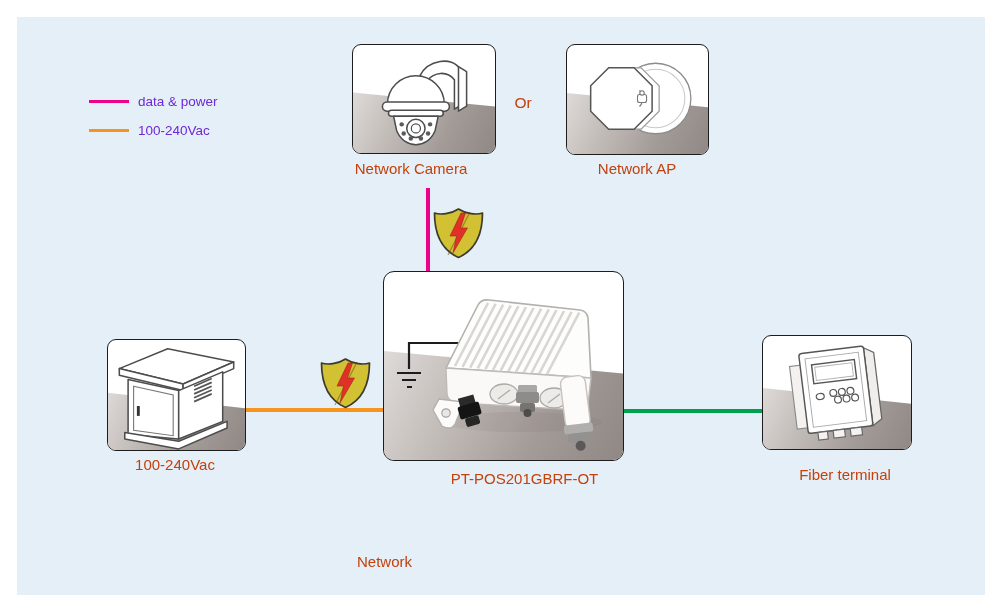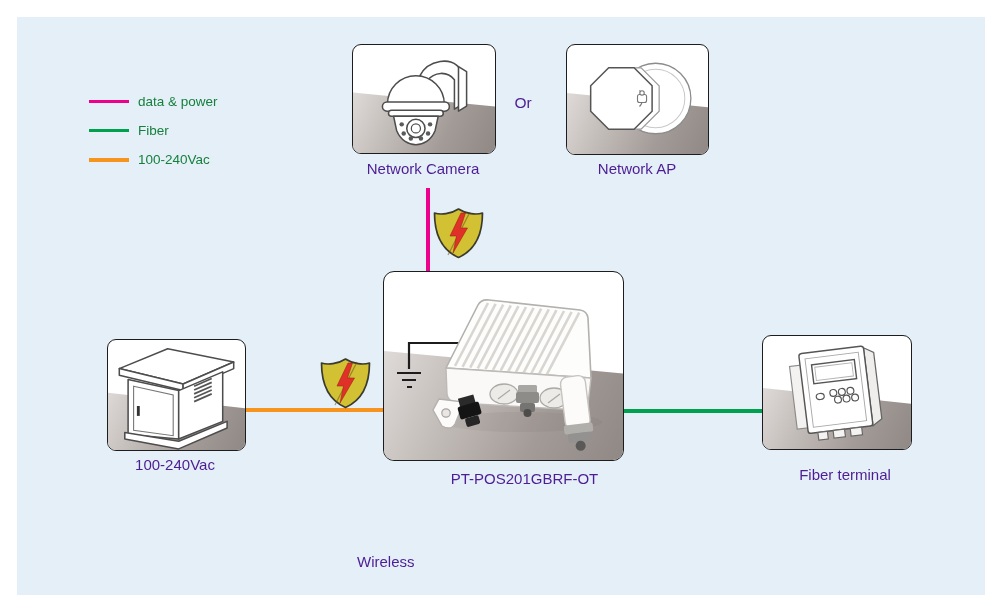--- a/index.html
+++ b/index.html
@@ -9,40 +9,40 @@
   }
   .panel{
     position:absolute;left:17px;top:17px;width:968px;height:578px;
     background:#e5eff7;
   }
   
   .legend{position:absolute;left:89px;top:87px;}
   .legend-row{display:flex;align-items:center;height:29px;}
   .legend-swatch{width:40px;height:3px;margin-right:9px;}
   .legend-row:nth-child(3) .legend-swatch{height:4px;}
-  .legend-label{font-size:13.5px;color:#15803d;}
+  .legend-label{font-size:13.5px;color:#6d28d9;}
   
   .card{
     position:absolute;background:#ffffff;border:1.4px solid #1d1d1d;
     border-radius:9px;overflow:hidden;
   }
   .card .backdrop{
     position:absolute;left:0;top:0;right:0;bottom:0;
     clip-path:polygon(0 44%,100% 57%,100% 100%,0 100%);
     background:linear-gradient(115deg,#e2dedb 8%,#a39b97 70%,#8f8884 100%);
   }
   .card svg{position:absolute;left:0;top:0;width:100%;height:100%;}
   #camera-card{left:352px;top:44px;width:142px;height:108px;}
   #ap-card{left:566px;top:44px;width:141px;height:109px;}
   #device-card{left:383px;top:271px;width:239px;height:188px;border-radius:11px;border-width:1.6px;}
   #power-card{left:107px;top:339px;width:137px;height:110px;}
   #fiber-card{left:762px;top:335px;width:148px;height:113px;}
   
-  .node-label{position:absolute;font-size:15px;color:#4c1d95;text-align:center;white-space:nowrap;}
-  #camera-label{left:352px;top:160px;width:142px;}
+  .node-label{position:absolute;font-size:15px;color:#c2410c;text-align:center;white-space:nowrap;}
+  #camera-label{left:340px;top:160px;width:142px;}
   #ap-label{left:560px;top:160px;width:154px;}
   #device-label{left:397px;top:470px;width:255px;font-size:15px;}
   #power-label{left:97px;top:456px;width:156px;}
   #fiber-label{left:770px;top:466px;width:150px;}
   #or-label{left:500px;top:94px;width:46px;font-size:15.5px;}
   #zone-label{left:357px;top:553px;width:100px;text-align:left;}
   
   .conn{position:absolute;}
   #data-power-line{left:426px;top:188px;width:4px;height:84px;}
   #ac-power-line{left:244px;top:408px;width:140px;height:4px;}
@@ -54,24 +54,20 @@
 </style>
 </head>
 <body>
 
 <div class="panel">
 
   <div class="legend" style="position:absolute;left:72px;top:70px;">
     <div class="legend-row">
       <div class="legend-swatch" style="background: rgb(236, 0, 140);"></div>
       <span class="legend-label">data &amp; power</span>
-    </div>
-    <div class="legend-row">
-      <div class="legend-swatch" style="background: rgb(0, 161, 78);"></div>
-      <span class="legend-label">Fiber</span>
     </div>
     <div class="legend-row">
       <div class="legend-swatch" style="background: rgb(247, 148, 30);"></div>
       <span class="legend-label">100-240Vac</span>
     </div>
   </div>
 </div>
 
 <div class="conn" id="data-power-line" style="background: rgb(236, 0, 140);"></div>
 <div class="conn" id="ac-power-line" style="background: rgb(247, 148, 30);"></div>
@@ -239,13 +235,13 @@
   <path d="M28.5 3 C36 8 46.5 9 52.5 7 C52.5 27 46.5 43.5 28.5 51.5 C10.5 43.5 4.5 27 4.5 7 C10.5 9 21 8 28.5 3 Z" fill="#d2c233" stroke="#3a3a30" stroke-width="1.7" stroke-linejoin="round"></path>
   <line x1="40" y1="6" x2="18" y2="49" stroke="rgba(110,75,25,0.55)" stroke-width="1.2"></line>
   <polygon points="31,7 20,30 26.5,30 23,47 37.5,22 30.5,22 35.5,7" fill="#df3127" stroke="#a22318" stroke-width="0.6"></polygon>
 </svg>
 <svg class="shield" id="shield-left" viewBox="0 0 57 55">
   <path d="M28.5 3 C36 8 46.5 9 52.5 7 C52.5 27 46.5 43.5 28.5 51.5 C10.5 43.5 4.5 27 4.5 7 C10.5 9 21 8 28.5 3 Z" fill="#d2c233" stroke="#3a3a30" stroke-width="1.7" stroke-linejoin="round"></path>
   <line x1="40" y1="6" x2="18" y2="49" stroke="rgba(110,75,25,0.55)" stroke-width="1.2"></line>
   <polygon points="31,7 20,30 26.5,30 23,47 37.5,22 30.5,22 35.5,7" fill="#df3127" stroke="#a22318" stroke-width="0.6"></polygon>
 </svg>
 
-<div class="node-label" id="zone-label">Wireless</div>
+<div class="node-label" id="zone-label">Network</div>
 
 </body></html>

